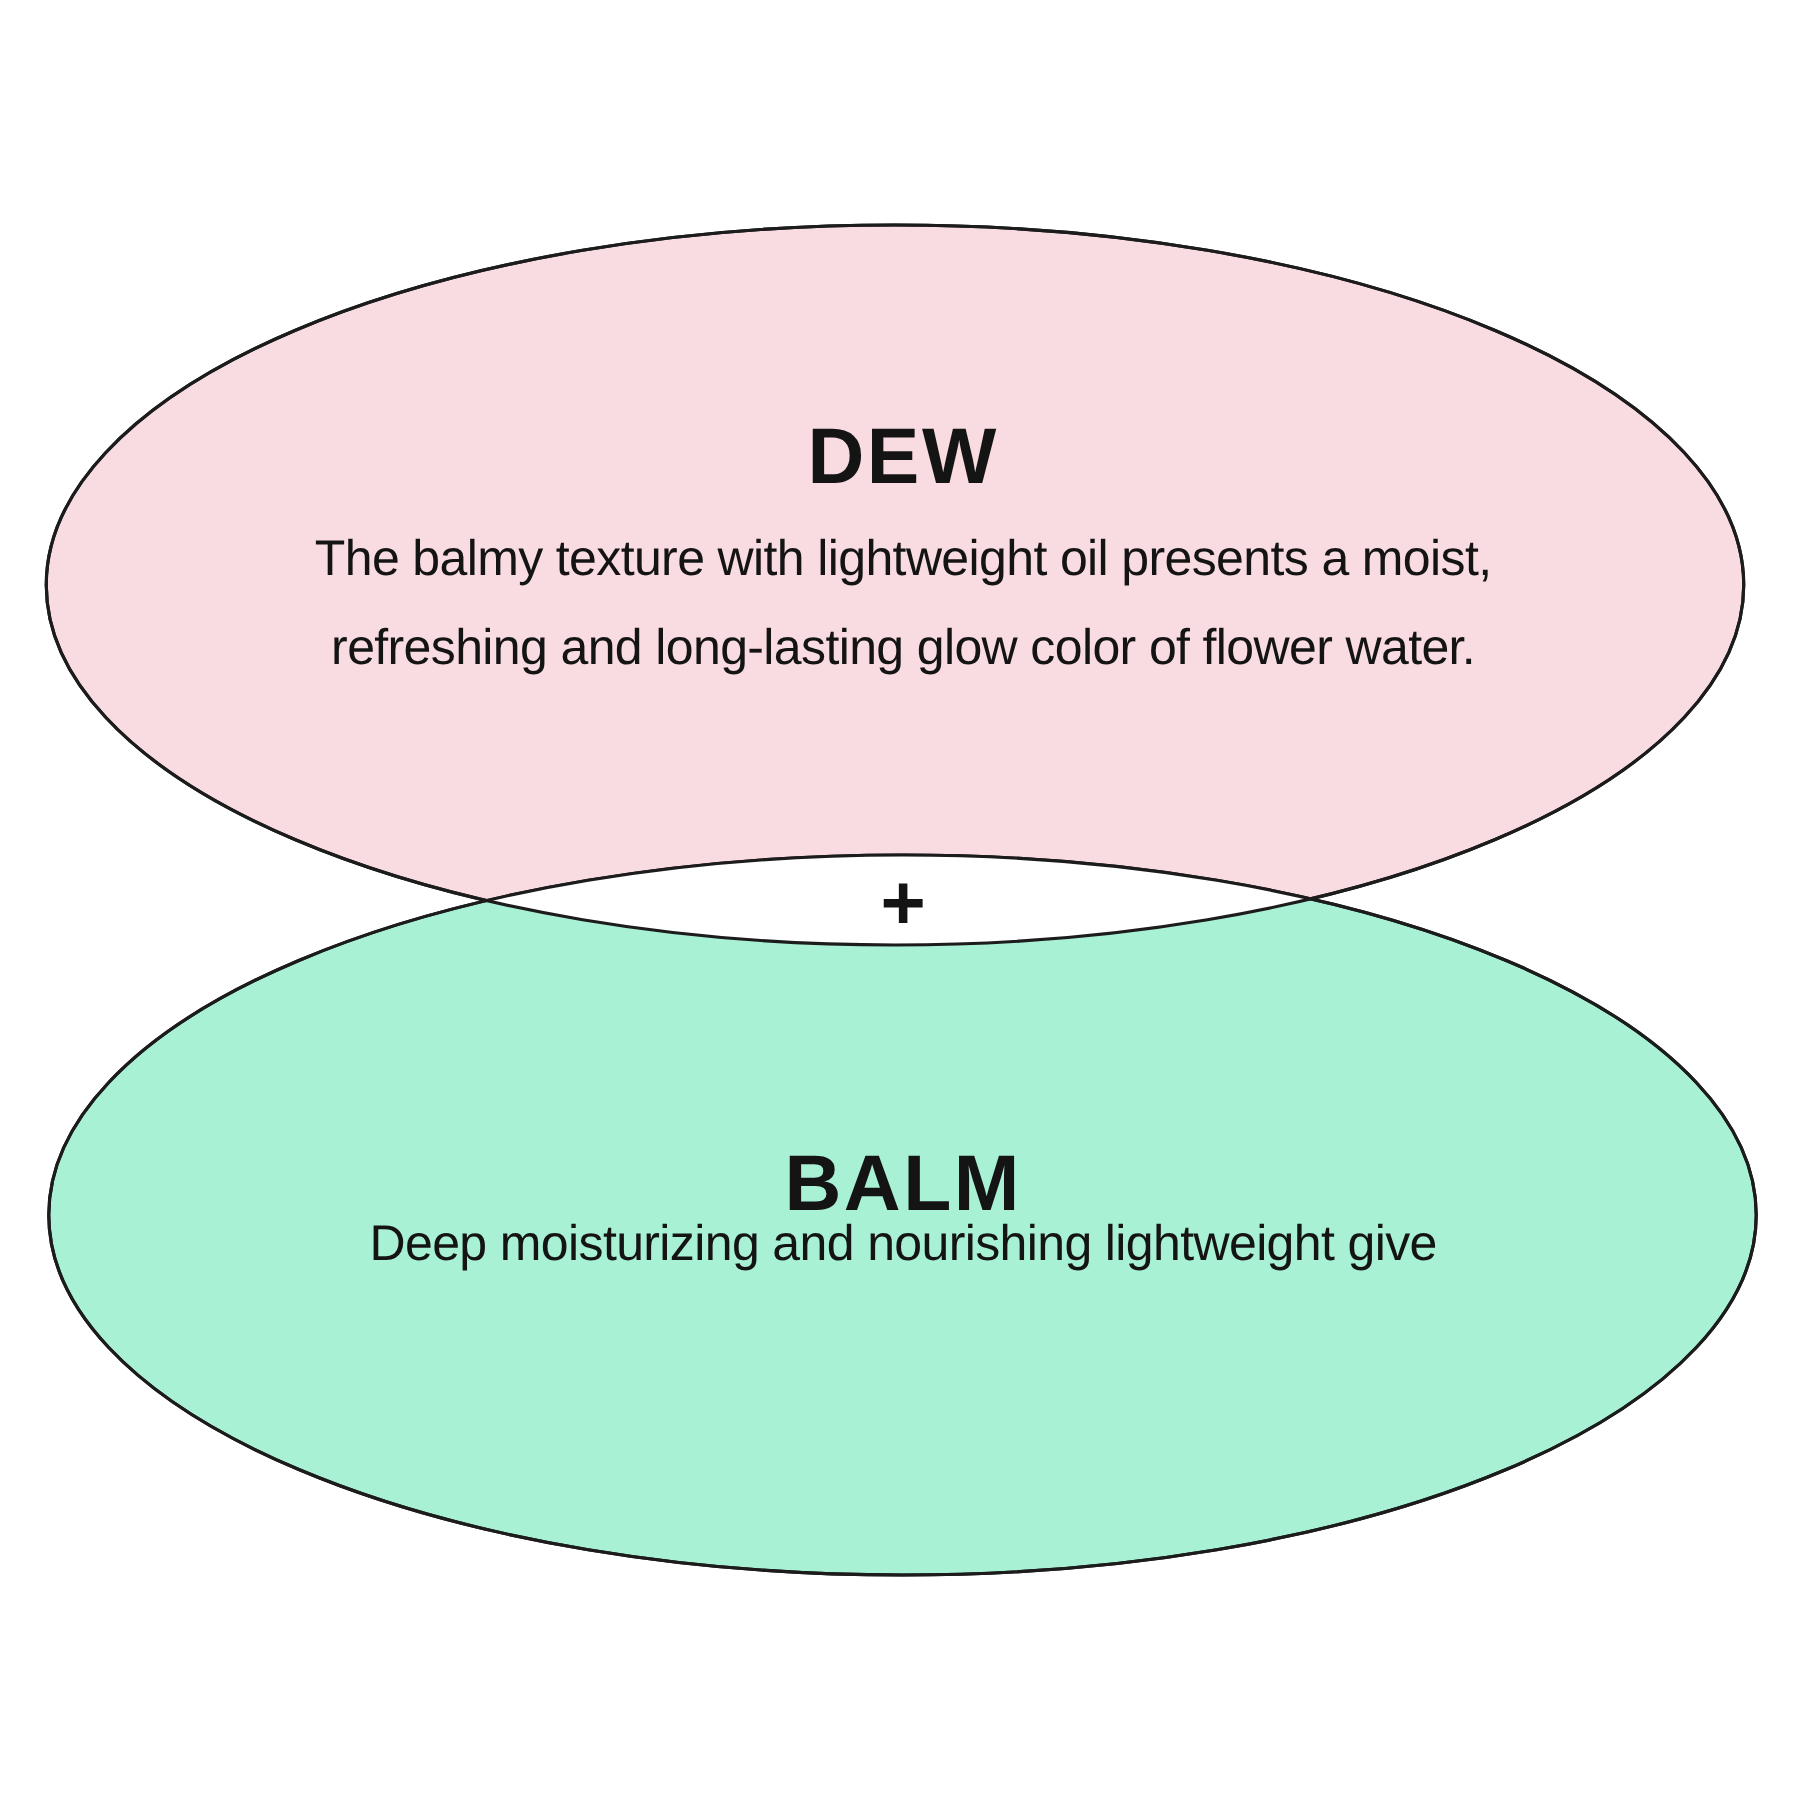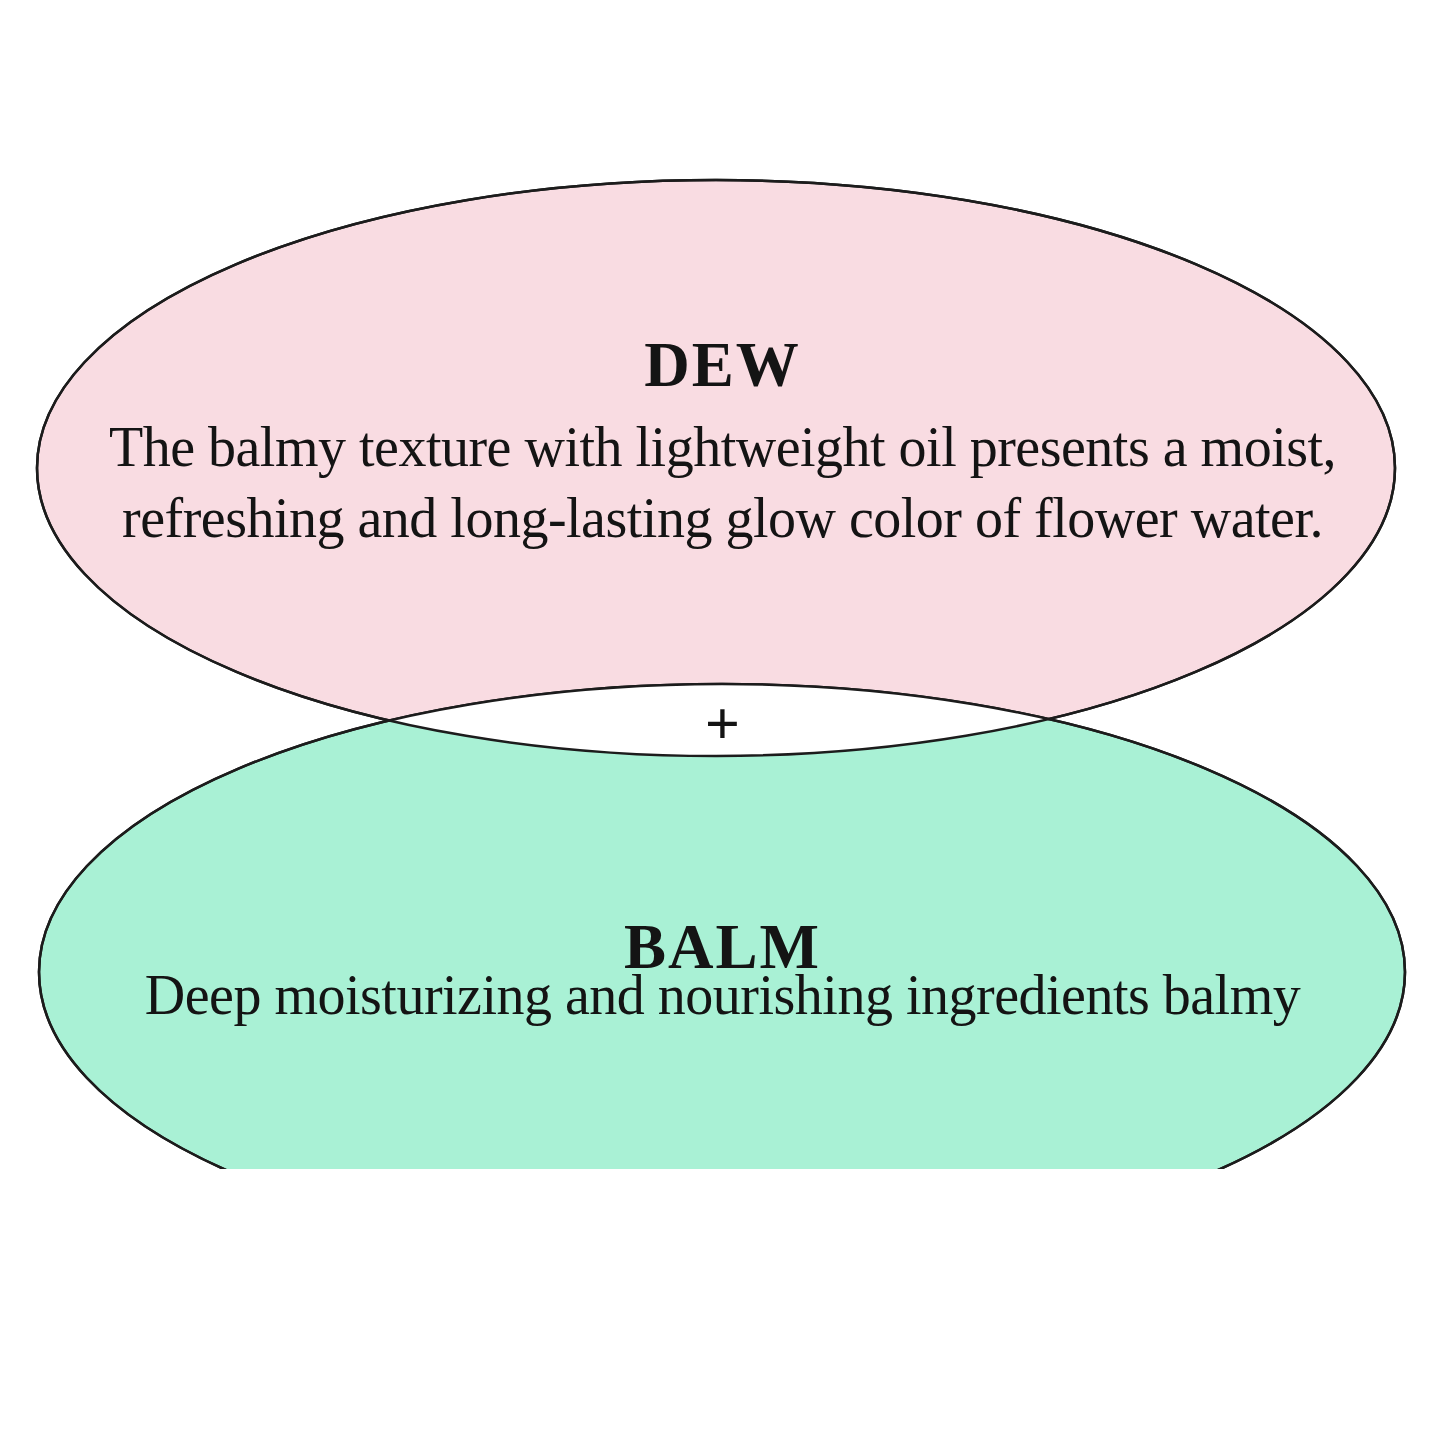--- a/index.html
+++ b/index.html
@@ -3,24 +3,24 @@
 <meta charset="utf-8">
 <style>
   html, body {
     margin: 0;
     padding: 0;
     background: #ffffff;
   }
   .canvas {
     position: relative;
     width: 1445px;
-    height: 1169px;
+    height: 1445px;
     background: var(--background, #ffffff);
     overflow: hidden;
-    font-family: Liberation Serif, serif;
+    font-family: Liberation Sans, sans-serif;
     color: var(--text, #141414);
   }
   .shapes {
     position: absolute;
     left: 0;
     top: 0;
     width: 1445px;
     height: 1445px;
     display: block;
   }
@@ -31,21 +31,21 @@
     text-align: center;
     white-space: nowrap;
   }
   .ellipse-title {
     font-size: 63px;
     font-weight: 700;
     letter-spacing: 2px;
     line-height: 63px;
   }
   .ellipse-body {
-    font-size: 56px;
+    font-size: 40px;
     font-weight: 400;
     letter-spacing: -0.5px;
     line-height: 71px;
   }
   .ellipse-body span {
     display: block;
   }
   .plus {
     font-size: 62px;
     font-weight: 700;
@@ -86,16 +86,16 @@
   <div class="text-layer ellipse-body dew-body">
     <span>The balmy texture with lightweight oil presents a moist,</span>
     <span>refreshing and long-lasting glow color of flower water.</span>
   </div>
 
   <div class="text-layer plus plus-sign">+</div>
 
   <div class="text-layer ellipse-title balm-title">BALM</div>
 
   <div class="text-layer ellipse-body balm-body">
-    <span>Deep moisturizing and nourishing ingredients balmy</span>
+    <span>Deep moisturizing and nourishing lightweight give</span>
   </div>
 
 </div>
 
 </body></html>

